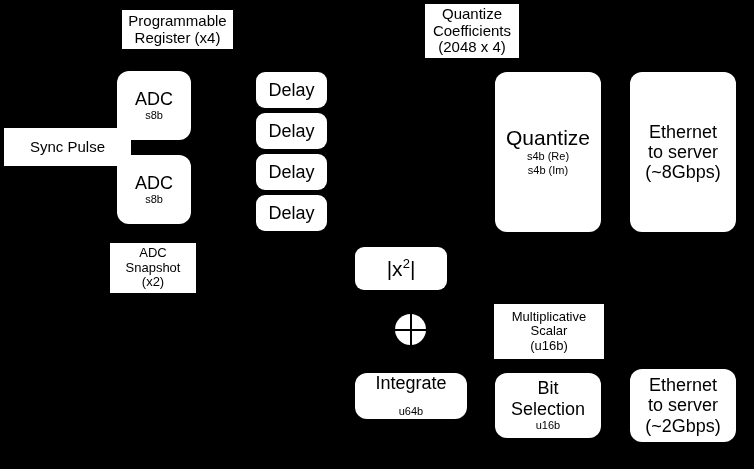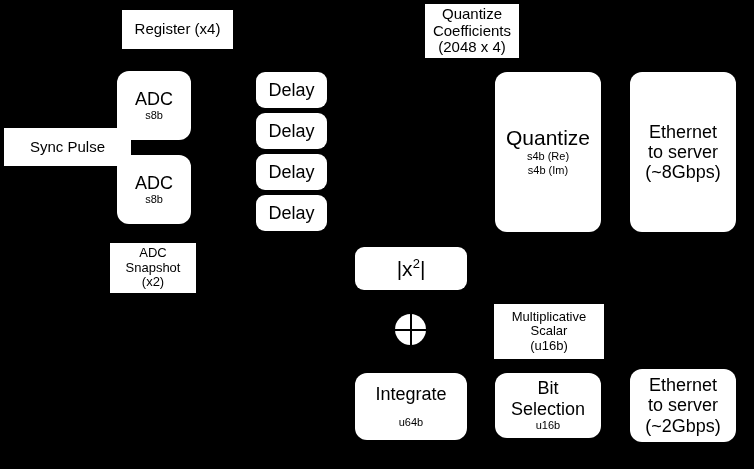--- a/index.html
+++ b/index.html
@@ -77,20 +77,21 @@
     vertical-align: super;
     line-height: 0;
   }
 </style>
 </head>
 <body>
 
 <div id="canvas">
 
   <div class="node plate title-sm" style="left:122px; top:10px; width:111px; height:39px;">
+    <span class="ln">Programmable</span>
     <span class="ln">Register (x4)</span>
   </div>
 
   <div class="node plate title-sm" style="left:425px; top:4px; width:94px; height:54px;">
     <span class="ln">Quantize</span>
     <span class="ln">Coefficients</span>
     <span class="ln">(2048 x 4)</span>
   </div>
 
   <div class="node plate title-sm" style="left:4px; top:128px; width:127px; height:38px;">
@@ -132,36 +133,36 @@
     <span class="sub">s4b (Re)</span>
     <span class="sub">s4b (Im)</span>
   </div>
 
   <div class="node rounded title-md" style="left:630px; top:72px; width:106px; height:160px;">
     <span class="ln">Ethernet</span>
     <span class="ln">to server</span>
     <span class="ln">(~8Gbps)</span>
   </div>
 
-  <div class="node rounded-sm title-lg" style="left:355px; top:247px; width:112px; height:43px;">
+  <div class="node rounded-sm title-lg" style="left:355px; top:247px; width:92px; height:43px;">
     <span><span>|x</span><sup>2</sup><span>|</span></span>
   </div>
 
   <div class="junction" style="left:395px; top:314px; width:31px; height:31px;">
     <span class="bar-h"></span>
     <span class="bar-v"></span>
   </div>
 
   <div class="node plate title-xs" style="left:494px; top:304px; width:110px; height:55px;">
     <span class="ln">Multiplicative</span>
     <span class="ln">Scalar</span>
     <span class="ln">(u16b)</span>
   </div>
 
-  <div class="node rounded" style="left:355px; top:373px; width:112px; height:67px;">
+  <div class="node rounded" style="left:355px; top:373px; width:112px; height:46px;">
     <span class="title-md">Integrate</span>
     <span class="sub sub-gap">u64b</span>
   </div>
 
   <div class="node rounded" style="left:495px; top:373px; width:106px; height:65px;">
     <span class="title-md ln">Bit</span>
     <span class="title-md ln">Selection</span>
     <span class="sub">u16b</span>
   </div>
 

